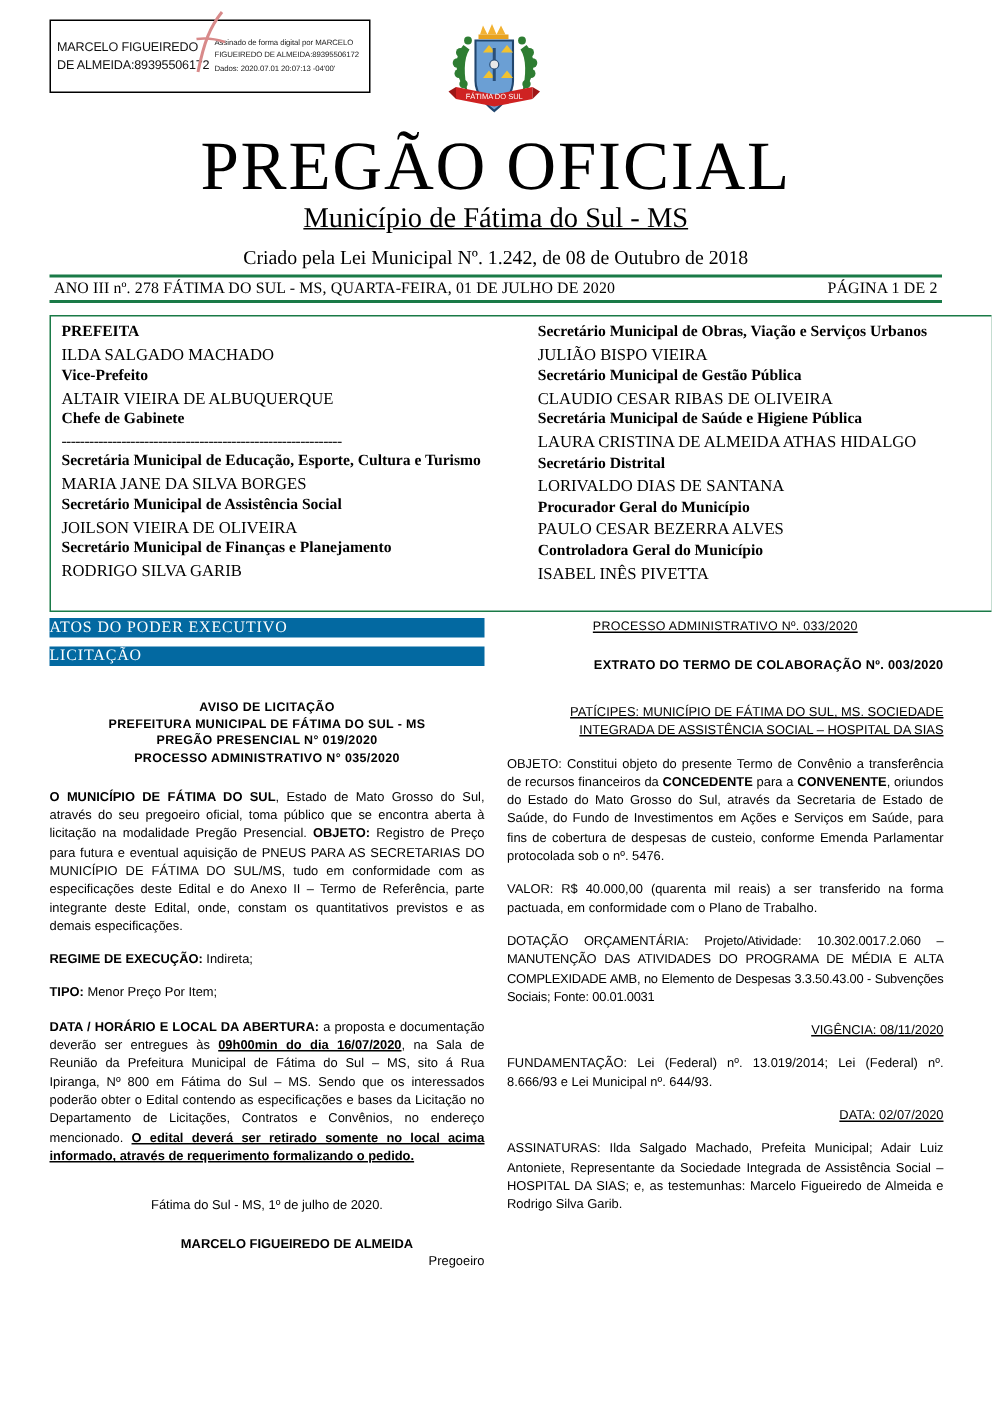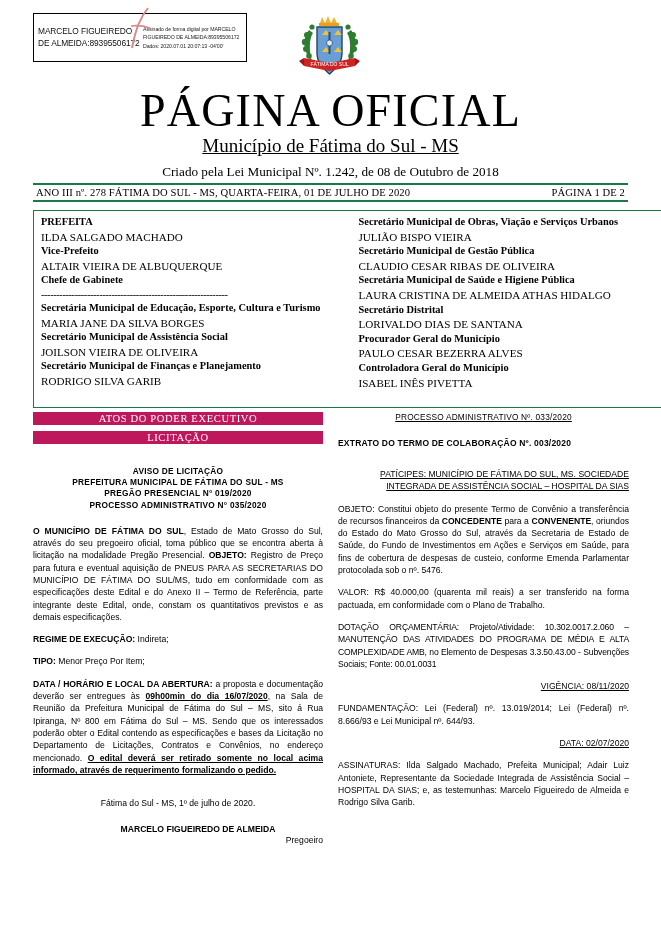--- a/index.html
+++ b/index.html
@@ -170,23 +170,22 @@
     width: 290px;
   }
   .col-right {
     position: absolute;
     left: 338px;
     top: 412px;
     width: 291px;
   }
 
   .green-band {
-    background: #be185d;
+    background: #0369a1;
     color: #ffffff;
-    text-align: center;
     font-family: "Liberation Serif", serif;
     font-size: 10.6px;
     letter-spacing: 0.6px;
     height: 13px;
     line-height: 13px;
     margin-bottom: 6px;
   }
   .green-band.second { margin-bottom: 0; }
 
   .head-block {
@@ -238,21 +237,21 @@
     font-family: "Liberation Sans", sans-serif;
     font-size: 8.3px;
     text-align: center;
     text-decoration: underline;
     letter-spacing: 0.2px;
   }
   .r-extrato {
     font-family: "Liberation Sans", sans-serif;
     font-size: 8.5px;
     font-weight: bold;
-    text-align: left;
+    text-align: right;
     margin-top: 16px;
     letter-spacing: 0.2px;
   }
   .r-body {
     font-family: "Liberation Sans", sans-serif;
     font-size: 8.6px;
     line-height: 12.3px;
     margin-top: 20px;
   }
   .r-body p { margin: 0 0 10px 0; text-align: justify; }
@@ -304,21 +303,21 @@
       <circle cx="33.5" cy="29" r="3" fill="#e8e8e8" stroke="#2a4f78" stroke-width="0.8"></circle>
 
       <path d="M8 44 L33.5 49 L59 44 L59 52 L33.5 57 L8 52 Z" fill="#cf2222"></path>
       <path d="M8 44 L3 47 L8 52 Z" fill="#9e1616"></path>
       <path d="M59 44 L64 47 L59 52 Z" fill="#9e1616"></path>
       <text x="33.5" y="52" font-size="5" fill="#ffffff" text-anchor="middle" font-family="Liberation Sans, sans-serif">FÁTIMA DO SUL</text>
     </g>
   </svg>
 
   <div class="masthead">
-    <div class="doTitle">PÁGINA OFICIAL</div>
+    <div class="doTitle">PREGÃO OFICIAL</div>
     <div class="doSub">Município de Fátima do Sul - MS</div>
     <div class="doLaw">Criado pela Lei Municipal Nº. 1.242, de 08 de Outubro de 2018</div>
   </div>
 
   <div class="issue-bar">
     <div class="issue-left">ANO III nº. 278    FÁTIMA DO SUL - MS, QUARTA-FEIRA,  01 DE JULHO DE 2020</div>
     <div class="issue-right">PÁGINA 1 DE 2</div>
   </div>
 
   <div class="officials">

